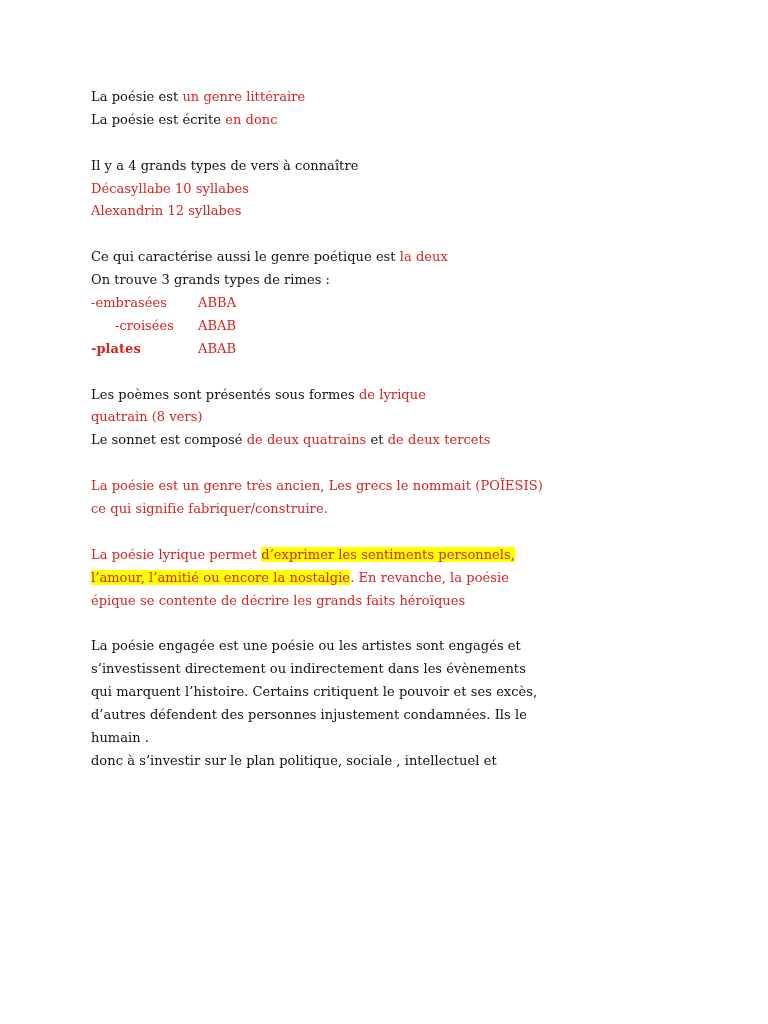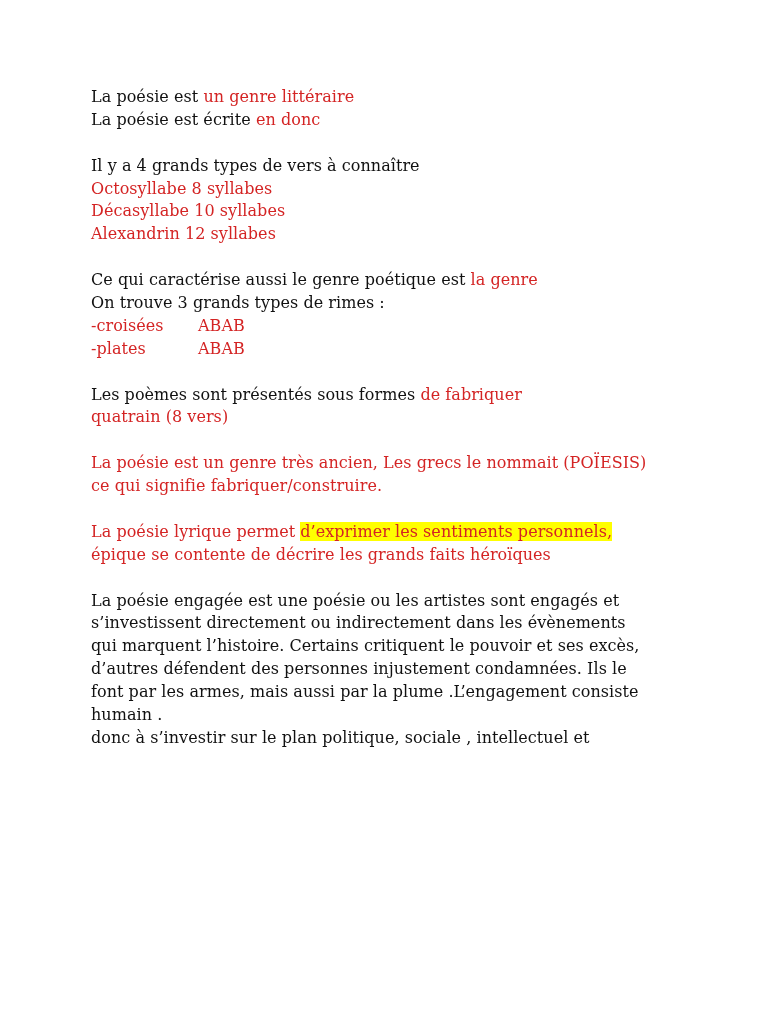--- a/index.html
+++ b/index.html
@@ -12,21 +12,21 @@
       height: 1024px;
       overflow: hidden;
       position: relative;
     }
     .page {
       position: absolute;
       left: 91px;
       top: 86px;
       width: 600px;
       font-family: "DejaVu Serif", "Liberation Serif", serif;
-      font-size: 16px;
+      font-size: 13px;
       line-height: 22.9px;
       color: #111111;
       letter-spacing: 0.05px;
     }
     .line {
       white-space: pre;
       display: block;
       height: 22.9px;
     }
     .blank {
@@ -42,44 +42,45 @@
 </head>
 <body>
 
 <div class="page">
 
   <span class="line"><span>La poésie est </span><span class="red">un genre littéraire</span></span>
   <span class="line"><span>La poésie est écrite </span><span class="red">en donc</span></span>
   <span class="blank"></span>
 
   <span class="line">Il y a 4 grands types de vers à connaître</span>
-  <span class="line red">Octosyllabe 8 syllabes</span>
   <span class="line red">Décasyllabe 10 syllabes</span>
   <span class="line red">Alexandrin 12 syllabes</span>
   <span class="blank"></span>
 
-  <span class="line"><span>Ce qui caractérise aussi le genre poétique est </span><span class="red">la genre</span></span>
+  <span class="line"><span>Ce qui caractérise aussi le genre poétique est </span><span class="red">la deux</span></span>
   <span class="line">On trouve 3 grands types de rimes :</span>
-  <span class="line red"><span style="display:inline-block;width:107px;">-croisées</span><span>ABAB</span></span>
-  <span class="line red"><span style="display:inline-block;width:107px;">-plates</span><span>ABAB</span></span>
+  <span class="line red"><span style="display:inline-block;width:107px;">-embrasées</span><span>ABBA</span></span>
+  <span class="line red"><span style="display:inline-block;width:107px;text-align:center;">-croisées</span><span>ABAB</span></span>
+  <span class="line red"><span style="display:inline-block;width:107px;font-weight:bold;">-plates</span><span>ABAB</span></span>
   <span class="blank"></span>
 
-  <span class="line"><span>Les poèmes sont présentés sous formes </span><span class="red">de fabriquer</span></span>
+  <span class="line"><span>Les poèmes sont présentés sous formes </span><span class="red">de lyrique</span></span>
   <span class="line red">quatrain (8 vers)</span>
+  <span class="line"><span>Le sonnet est composé </span><span class="red">de deux quatrains</span><span> et </span><span class="red">de deux tercets</span></span>
   <span class="blank"></span>
 
   <span class="line red">La poésie est un genre très ancien, Les grecs le nommait (POÏESIS)</span>
   <span class="line red">ce qui signifie fabriquer/construire.</span>
   <span class="blank"></span>
 
   <span class="line red"><span>La poésie lyrique permet </span><span class="hl">d’exprimer les sentiments personnels,</span></span>
+  <span class="line red"><span class="hl">l’amour, l’amitié ou encore la nostalgie</span><span>. En revanche, la poésie</span></span>
   <span class="line red">épique se contente de décrire les grands faits héroïques</span>
   <span class="blank"></span>
 
   <span class="line">La poésie engagée est une poésie ou les artistes sont engagés et</span>
   <span class="line">s’investissent directement ou indirectement dans les évènements</span>
   <span class="line">qui marquent l’histoire. Certains critiquent le pouvoir et ses excès,</span>
   <span class="line">d’autres défendent des personnes injustement condamnées. Ils le</span>
-  <span class="line">font par les armes, mais aussi par la plume .L’engagement consiste</span>
   <span class="line">humain .</span>
   <span class="line">donc à s’investir sur le plan politique, sociale , intellectuel et</span>
 
 </div>
 
 </body></html>

